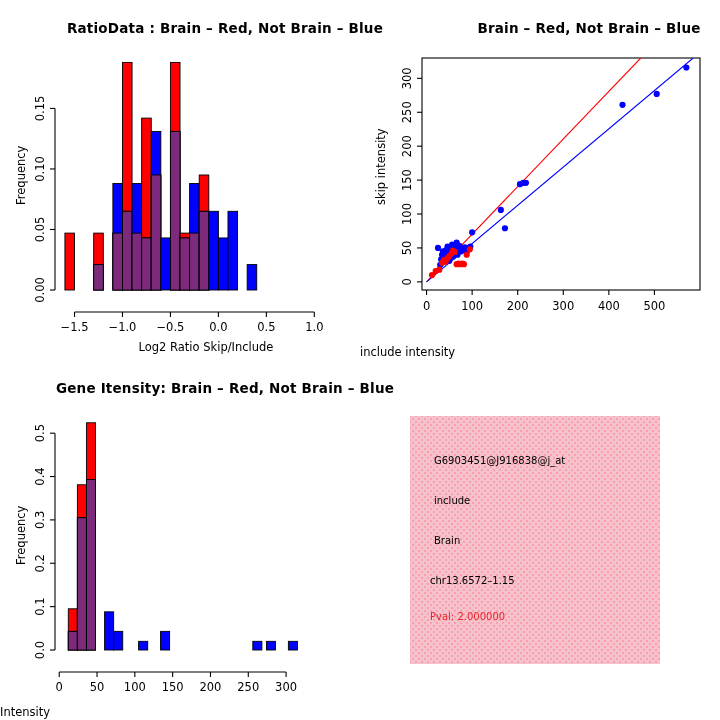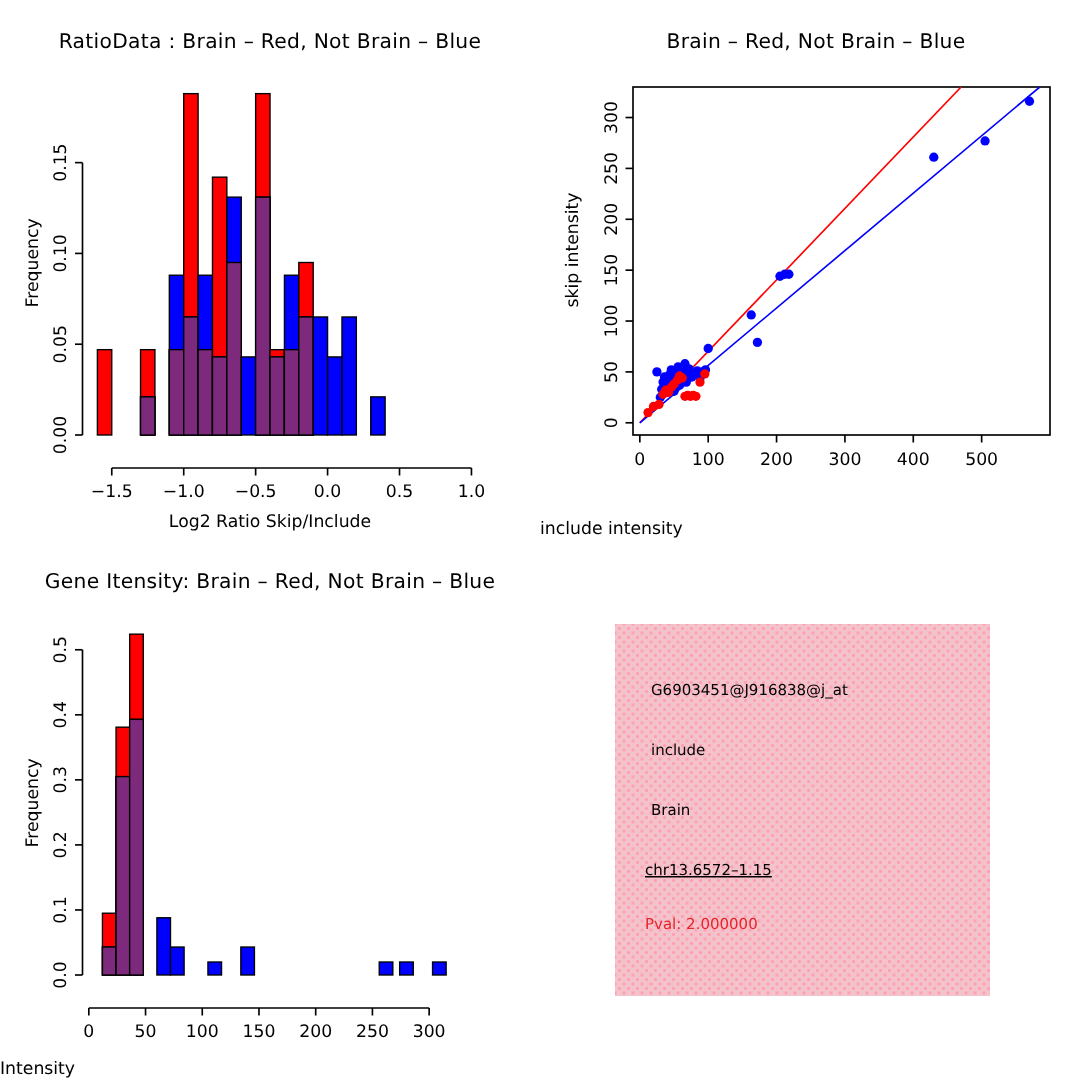--- a/index.html
+++ b/index.html
@@ -1,20 +1,20 @@
 <!DOCTYPE html>
 <html><head>
 <meta charset="utf-8">
 <style>
   html,body{margin:0;padding:0;background:#ffffff;}
   body{width:720px;height:720px;position:relative;overflow:hidden;
        font-family:"DejaVu Sans","Liberation Sans",sans-serif;color:#000;}
   .panel{position:absolute;}
-  .ttl{position:absolute;font-weight:normal;font-size:13.5px;letter-spacing:.2px;
-       white-space:nowrap;text-align:center;}
+  .ttl{position:absolute;font-weight:bold;font-size:13.5px;letter-spacing:.2px;
+       white-space:nowrap;text-align:center;margin-left:45px;}
   .axlab{position:absolute;font-size:11.5px;white-space:nowrap;}
   .vtext{transform-origin:0 0;}
   svg{display:block;overflow:visible;}
   .infobox{position:absolute;}
   .infotxt{position:absolute;font-size:10px;white-space:nowrap;color:#000;margin-top:37px;}
   .infotxt.red{color:#e8252a;}
 </style>
 </head>
 <body>
 
@@ -82,21 +82,21 @@
         <text x="0" y="0" font-size="11.5" font-family="&quot;DejaVu Sans&quot;,&quot;Liberation Sans&quot;,sans-serif" fill="#000" text-anchor="middle" transform="translate(44,68.42105263157893) rotate(-90)">0.15</text>
         <text x="74.51020408163266" y="291" font-size="11.5" font-family="&quot;DejaVu Sans&quot;,&quot;Liberation Sans&quot;,sans-serif" fill="#000" text-anchor="middle">−1.5</text>
         <text x="122.46938775510205" y="291" font-size="11.5" font-family="&quot;DejaVu Sans&quot;,&quot;Liberation Sans&quot;,sans-serif" fill="#000" text-anchor="middle">−1.0</text>
         <text x="170.42857142857142" y="291" font-size="11.5" font-family="&quot;DejaVu Sans&quot;,&quot;Liberation Sans&quot;,sans-serif" fill="#000" text-anchor="middle">−0.5</text>
         <text x="218.3877551020408" y="291" font-size="11.5" font-family="&quot;DejaVu Sans&quot;,&quot;Liberation Sans&quot;,sans-serif" fill="#000" text-anchor="middle">0.0</text>
         <text x="266.3469387755102" y="291" font-size="11.5" font-family="&quot;DejaVu Sans&quot;,&quot;Liberation Sans&quot;,sans-serif" fill="#000" text-anchor="middle">0.5</text>
         <text x="314.3061224489795" y="291" font-size="11.5" font-family="&quot;DejaVu Sans&quot;,&quot;Liberation Sans&quot;,sans-serif" fill="#000" text-anchor="middle">1.0</text>
       </g>
   </svg>
 
-  <div class="axlab" style="left:0;top:340px;width:360px;text-align:center;">Log2 Ratio Skip/Include</div>
+  <div class="axlab" style="left:0;top:340px;width:360px;text-align:center;padding-left:26px;">Log2 Ratio Skip/Include</div>
 
   <div class="axlab vtext" style="left:14px;top:205px;transform:rotate(-90deg);">Frequency</div>
 </div>
 
 <div class="panel" style="left:360px;top:0;width:360px;height:360px;">
 
   <div class="ttl" style="left:4px;top:20px;width:360px;">Brain – Red, Not Brain – Blue</div>
 
   <svg width="360" height="300" style="position:absolute;left:0;top:40px;">
     <g id="sc-frame">
@@ -274,15 +274,15 @@
               background-color:#F4C2CB;
               background-image:
                 radial-gradient(#FF9DB0 0.9px, transparent 1px),
                 radial-gradient(#FF9DB0 0.9px, transparent 1px);
               background-size:6px 6px, 6px 6px;
               background-position:0 0, 3px 3px;"></div>
 
   <div class="infotxt" style="left:74px;top:58px;">G6903451@J916838@j_at</div>
   <div class="infotxt" style="left:74px;top:98px;">include</div>
   <div class="infotxt" style="left:74px;top:138px;">Brain</div>
-  <div class="infotxt" style="left:70px;top:178px;text-decoration:underline;">chr13.6572–1.15</div>
+  <div class="infotxt" style="left:70px;top:178px;">chr13.6572–1.15</div>
   <div class="infotxt red" style="left:70px;top:214px;">Pval: 2.000000</div>
 </div>
 
 </body></html>

